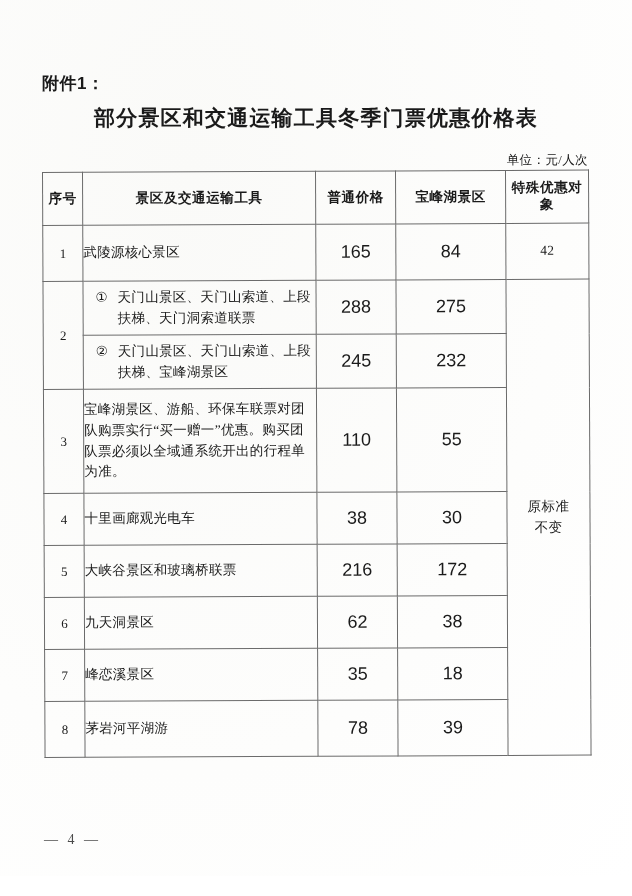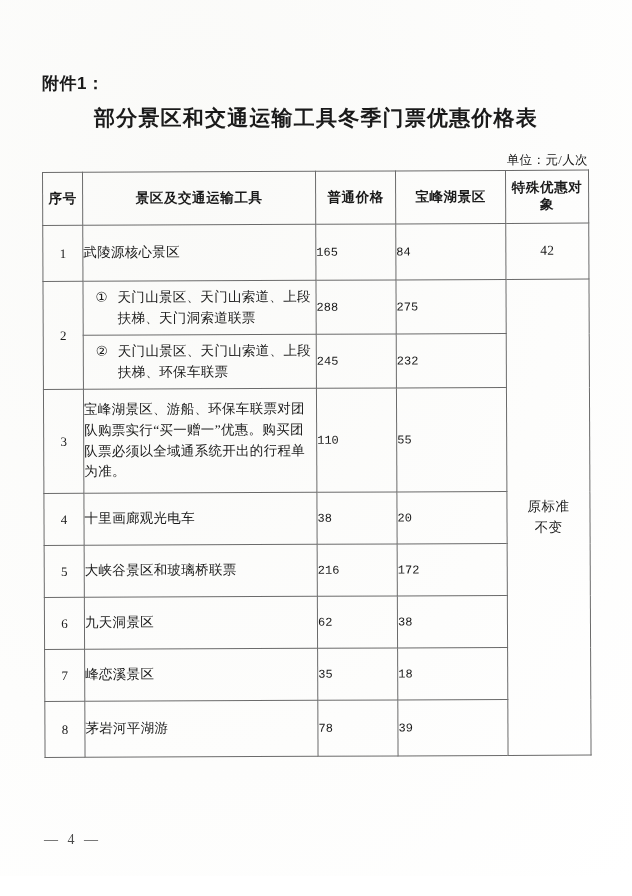--- a/index.html
+++ b/index.html
@@ -111,23 +111,23 @@
   }
   .marker {
     display: inline-block;
     width: 22px;
   }
   .sub-line2 {
     display: block;
     padding-left: 22px;
   }
   td.num {
-    text-align: left;
-    font-size: 12px;
-    font-family: Liberation Mono, monospace;
+    text-align: center;
+    font-size: 18px;
+    font-family: Liberation Sans, sans-serif;
   }
   td.special {
     text-align: center;
     font-size: 13.5px;
     line-height: 1.5;
     letter-spacing: 0.4px;
   }
 
   .page-number {
     position: absolute;
@@ -188,38 +188,38 @@
             <td class="num">275</td>
             <td class="special" rowspan="8">
               <div>原标准</div>
               <div>不变</div>
             </td>
           </tr>
 
           <tr style="height:54px">
             <td class="name indented">
               <span class="marker">②</span><span>天门山景区、天门山索道、上段</span>
-              <span class="sub-line2">扶梯、环保车联票</span>
+              <span class="sub-line2">扶梯、宝峰湖景区</span>
             </td>
             <td class="num">245</td>
             <td class="num">232</td>
           </tr>
 
           <tr style="height:104px">
             <td class="idx">3</td>
             <td class="name">宝峰湖景区、游船、环保车联票对团队购票实行“买一赠一”优惠。购买团队票必须以全域通系统开出的行程单为准。</td>
             <td class="num">110</td>
             <td class="num">55</td>
           </tr>
 
           <tr style="height:52px">
             <td class="idx">4</td>
             <td class="name">十里画廊观光电车</td>
             <td class="num">38</td>
-            <td class="num">20</td>
+            <td class="num">30</td>
           </tr>
 
           <tr style="height:52px">
             <td class="idx">5</td>
             <td class="name">大峡谷景区和玻璃桥联票</td>
             <td class="num">216</td>
             <td class="num">172</td>
           </tr>
 
           <tr style="height:52px">

